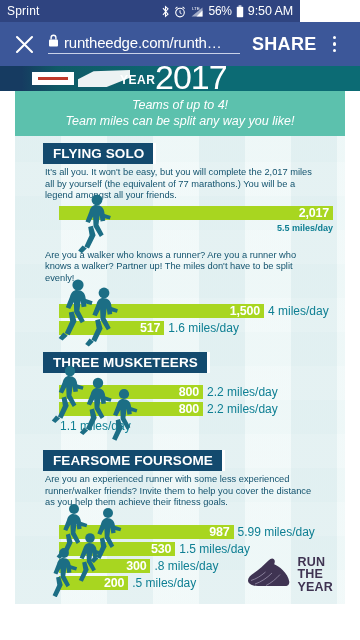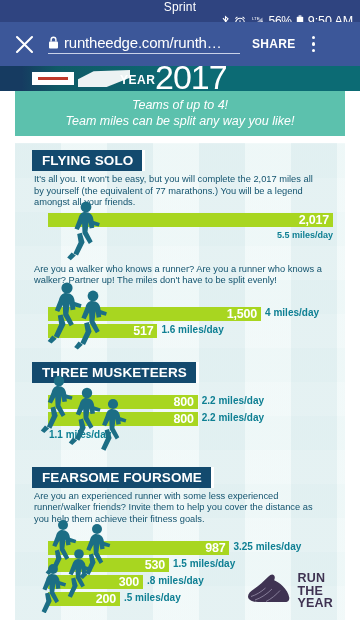--- a/index.html
+++ b/index.html
@@ -5,26 +5,25 @@
   * { box-sizing: border-box; margin: 0; padding: 0; }
   html, body {
     width: 360px; height: 640px;
     font-family: "Liberation Sans", sans-serif;
     background: #ffffff;
     overflow: hidden;
   }
 
   
   .status-bar {
-    height: 22px; width: 360px;
+    height: 22px; width: 300px;
     background: #2f4480;
     display: flex; align-items: center;
     padding: 0 7px;
     color: #ffffff;
-    flex-direction: column;
   }
   .carrier { font-size: 12px; letter-spacing: .2px; }
   .status-right {
     margin-left: auto;
     display: flex; align-items: flex-end; gap: 4px;
     font-size: 11.5px;
   }
   .sb-ico { display: inline-flex; align-items: center; }
   .battery-pct { font-size: 12px; letter-spacing: -.2px; }
   .clock { font-size: 12.5px; letter-spacing: -.1px; }
@@ -38,36 +37,36 @@
     color: #ffffff;
     position: relative;
   }
   .close-btn {
     width: 28px; height: 28px;
     display: flex; align-items: center; justify-content: center;
     flex: 0 0 auto;
   }
   .url-wrap {
     flex: 1 1 auto;
-    display: flex; align-items: center;
+    display: flex; 
     gap: 5px;
     margin-left: 10px;
     padding-bottom: 2px;
     border-bottom: 1.5px solid #c9d2e8;
     min-width: 0;
     max-width: 192px;
   }
   .lock-icon { flex: 0 0 auto; display: flex; }
   .url-text {
     font-size: 15px;
     white-space: nowrap; overflow: hidden;
     letter-spacing: -.2px;
   }
   .share-btn {
-    font-size: 12px; font-weight: bold;
+    font-size: 18px; font-weight: bold;
     letter-spacing: .3px;
     margin-left: 12px;
     flex: 0 0 auto;
   }
   .menu-btn {
     width: 24px; height: 30px;
     display: flex; flex-direction: column;
     align-items: center; justify-content: center;
     gap: 3px;
     margin-left: 6px;
@@ -138,21 +137,21 @@
   .body-bg {
     position: relative;
     width: 330px; margin: 0 auto;
     background:
       repeating-linear-gradient(90deg, rgba(214,233,235,.55) 0 46px, rgba(237,247,247,.55) 46px 92px),
       repeating-linear-gradient(0deg, rgba(255,255,255,.35) 0 34px, rgba(232,244,245,.35) 34px 68px),
       #f3fafa;
     padding-bottom: 8px;
   }
 
-  .section { position: relative; padding: 7px 0 3px 0; margin-top: 7px; }
+  .section { position: relative; padding: 7px 0 3px 11px; }
 
   .sec-head {
     display: inline-block;
     background: #134a6e;
     color: #ffffff;
     font-weight: bold;
     font-size: 13.5px;
     letter-spacing: .1px;
     padding: 3px 9px 3px 10px;
     margin-left: 17px;
@@ -161,42 +160,42 @@
   .sec-desc {
     color: #13536e;
     font-size: 9.3px;
     line-height: 11.5px;
     padding: 3px 22px 4px 19px;
   }
 
   .bars { position: relative; padding-left: 0; }
   .bar-row {
     position: relative;
-    display: flex; align-items: flex-start;
+    display: flex; align-items: flex-end;
     margin-bottom: 3px;
     height: 14px;
   }
   .bar {
     height: 14px;
     background: #a8d620;
     display: flex; align-items: center; justify-content: flex-end;
     padding-right: 4px;
     margin-left: 3px;
   }
   .bar-value {
     color: #ffffff;
     font-weight: bold;
     font-size: 12.5px;
     letter-spacing: -.2px;
     line-height: 14px;
   }
   .bar-note {
     color: #0e7f93;
-    font-weight: bold;
-    font-size: 10px;
+    font-weight: normal;
+    font-size: 12px;
     margin-left: 4px;
     white-space: nowrap;
   }
 
   
   .runners {
     position: absolute;
     pointer-events: none;
     z-index: 3;
   }
@@ -435,21 +434,21 @@
                 <path d="M16.2 75.5l2.5 8.6-6 12.2-4.1-2 4.7-10.2-1.2-7.5z"></path>
                 <path d="M26 64l7.1 2.3-1 3.1-7.3-1.7z"></path>
               </g>
             </svg>
           </span>
         </div>
         <div class="bar-row">
           <div class="bar" style="width:63%;">
             <span class="bar-value">987</span>
           </div>
-          <span class="bar-note">3.25 miles/day</span>
+          <span class="bar-note">5.99 miles/day</span>
         </div>
         <div class="bar-row">
           <div class="bar" style="width:42%;">
             <span class="bar-value">530</span>
           </div>
           <span class="bar-note">1.5 miles/day</span>
         </div>
         <div class="bar-row">
           <div class="bar" style="width:33%;">
             <span class="bar-value">300</span>

